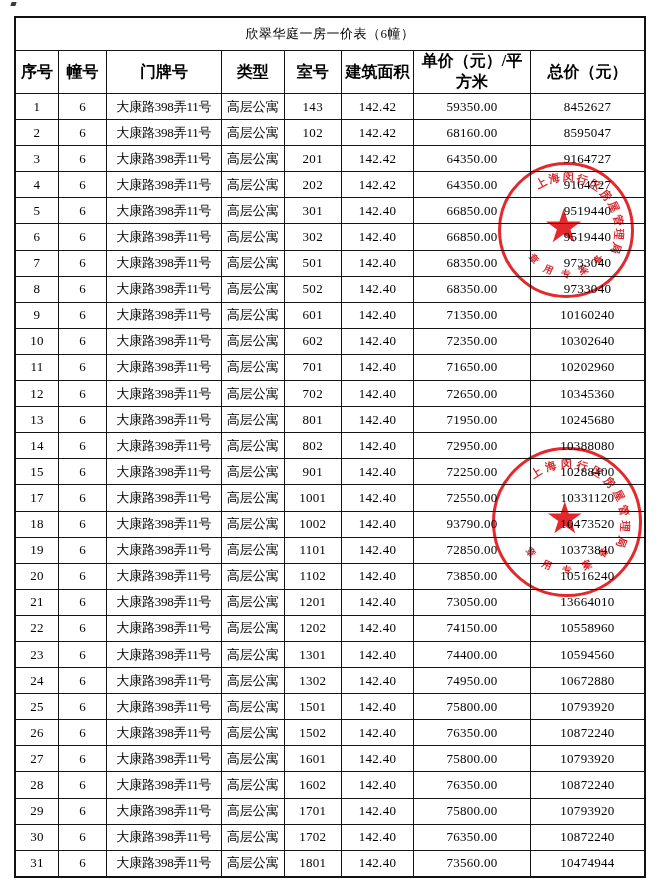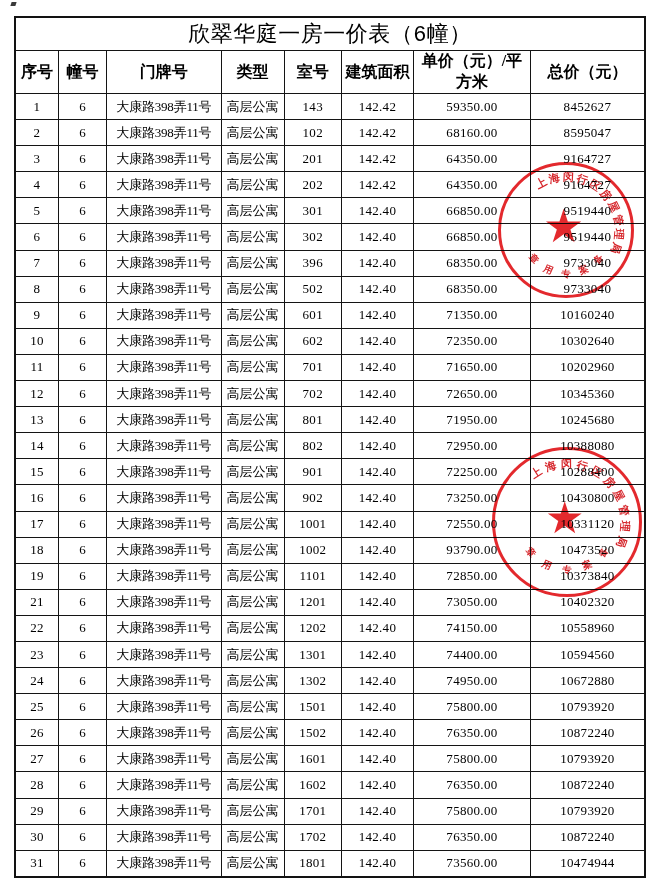--- a/index.html
+++ b/index.html
@@ -51,24 +51,24 @@
     background: transparent;
   }
 
   
   table.price-table {
     border: 2px solid #121212;
   }
 
   .title-cell {
     height: 32px;
-    font-size: 22px;
+    font-size: 13px;
     font-weight: bold;
     letter-spacing: 0.5px;
-    font-family: Liberation Mono, monospace;
+    font-family: Liberation Serif, serif;
   }
 
   tr.header-row td {
     height: 27px;
     font-size: 16px;
     font-weight: bold;
     letter-spacing: 0px;
   }
 
   tr.data-row td {
@@ -267,21 +267,21 @@
           <td class="c-room">302</td>
           <td class="c-area">142.40</td>
           <td class="c-unit">66850.00</td>
           <td class="c-total">9519440</td>
         </tr>
         <tr class="data-row">
           <td class="c-seq">7</td>
           <td class="c-bldg">6</td>
           <td class="c-addr">大康路398弄11号</td>
           <td class="c-type">高层公寓</td>
-          <td class="c-room">396</td>
+          <td class="c-room">501</td>
           <td class="c-area">142.40</td>
           <td class="c-unit">68350.00</td>
           <td class="c-total">9733040</td>
         </tr>
         <tr class="data-row">
           <td class="c-seq">8</td>
           <td class="c-bldg">6</td>
           <td class="c-addr">大康路398弄11号</td>
           <td class="c-type">高层公寓</td>
           <td class="c-room">502</td>
@@ -353,30 +353,20 @@
           <td class="c-seq">15</td>
           <td class="c-bldg">6</td>
           <td class="c-addr">大康路398弄11号</td>
           <td class="c-type">高层公寓</td>
           <td class="c-room">901</td>
           <td class="c-area">142.40</td>
           <td class="c-unit">72250.00</td>
           <td class="c-total">10288400</td>
         </tr>
         <tr class="data-row">
-          <td class="c-seq">16</td>
-          <td class="c-bldg">6</td>
-          <td class="c-addr">大康路398弄11号</td>
-          <td class="c-type">高层公寓</td>
-          <td class="c-room">902</td>
-          <td class="c-area">142.40</td>
-          <td class="c-unit">73250.00</td>
-          <td class="c-total">10430800</td>
-        </tr>
-        <tr class="data-row">
           <td class="c-seq">17</td>
           <td class="c-bldg">6</td>
           <td class="c-addr">大康路398弄11号</td>
           <td class="c-type">高层公寓</td>
           <td class="c-room">1001</td>
           <td class="c-area">142.40</td>
           <td class="c-unit">72550.00</td>
           <td class="c-total">10331120</td>
         </tr>
         <tr class="data-row">
@@ -393,28 +383,38 @@
           <td class="c-seq">19</td>
           <td class="c-bldg">6</td>
           <td class="c-addr">大康路398弄11号</td>
           <td class="c-type">高层公寓</td>
           <td class="c-room">1101</td>
           <td class="c-area">142.40</td>
           <td class="c-unit">72850.00</td>
           <td class="c-total">10373840</td>
         </tr>
         <tr class="data-row">
+          <td class="c-seq">20</td>
+          <td class="c-bldg">6</td>
+          <td class="c-addr">大康路398弄11号</td>
+          <td class="c-type">高层公寓</td>
+          <td class="c-room">1102</td>
+          <td class="c-area">142.40</td>
+          <td class="c-unit">73850.00</td>
+          <td class="c-total">10516240</td>
+        </tr>
+        <tr class="data-row">
           <td class="c-seq">21</td>
           <td class="c-bldg">6</td>
           <td class="c-addr">大康路398弄11号</td>
           <td class="c-type">高层公寓</td>
           <td class="c-room">1201</td>
           <td class="c-area">142.40</td>
           <td class="c-unit">73050.00</td>
-          <td class="c-total">10402320</td>
+          <td class="c-total">13664010</td>
         </tr>
         <tr class="data-row">
           <td class="c-seq">22</td>
           <td class="c-bldg">6</td>
           <td class="c-addr">大康路398弄11号</td>
           <td class="c-type">高层公寓</td>
           <td class="c-room">1202</td>
           <td class="c-area">142.40</td>
           <td class="c-unit">74150.00</td>
           <td class="c-total">10558960</td>

